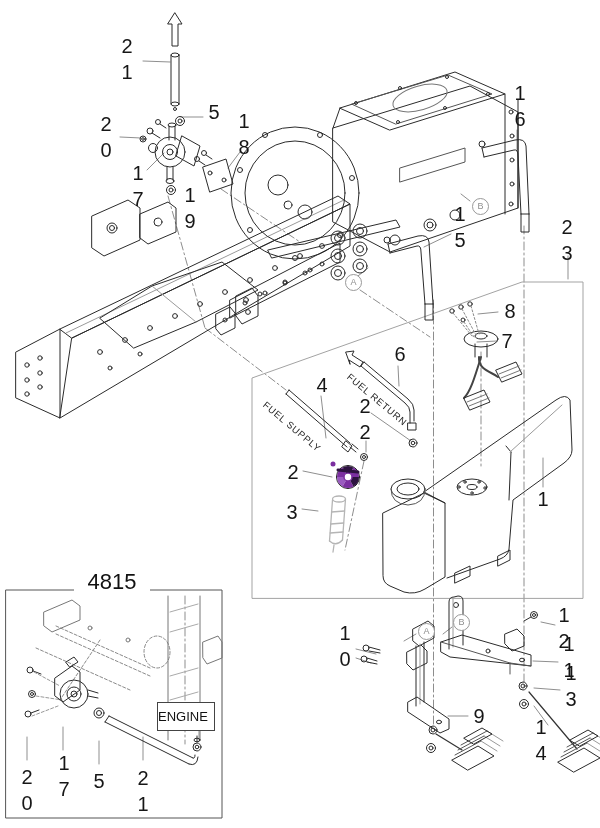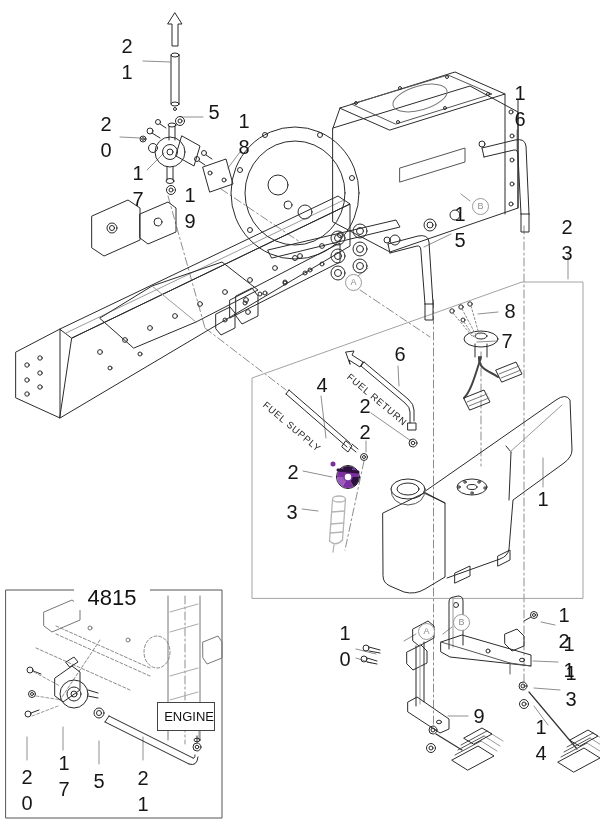--- a/index.html
+++ b/index.html
@@ -6,23 +6,23 @@
   #stage{position:relative;width:600px;height:828px;background:#fff;overflow:hidden;
          font-family:"Liberation Sans",sans-serif;}
   #art{position:absolute;left:0;top:0;}
   .callout{position:absolute;font-size:20px;line-height:26px;color:#161616;
            white-space:pre-line;text-align:center;width:16px;cursor:pointer;}
   .ref{position:absolute;width:15px;height:15px;border:1px solid #999;border-radius:50%;
        color:#8f8f8f;font-size:9px;line-height:15px;text-align:center;background:#fff;}
   .rot{position:absolute;font-size:9.5px;letter-spacing:.8px;color:#1d1d1d;
        transform-origin:0 0;transform:rotate(40deg);white-space:nowrap;}
   #inset-title{position:absolute;left:74px;top:570px;width:76px;text-align:center;
-               font-size:22px;line-height:24px;color:#111;background:#fff;margin-top:16px;}
+               font-size:22px;line-height:24px;color:#111;background:#fff;}
   #engine-box{position:absolute;left:157px;top:702px;width:56px;height:27px;
-              border:1px solid #444;font-size:13px;line-height:27px;text-align:right;
+              border:1px solid #444;font-size:13px;line-height:27px;text-align:left;
               color:#111;background:#fff;}
 </style>
 </head>
 <body>
 
 <div id="stage">
 
 <svg id="art" width="600" height="828" viewBox="0 0 600 828" fill="none" stroke="#2b2b2b" stroke-width="1" stroke-linecap="round" stroke-linejoin="round">
 
   <g stroke="#8d8d8d" stroke-dasharray="8 3 2 3">

